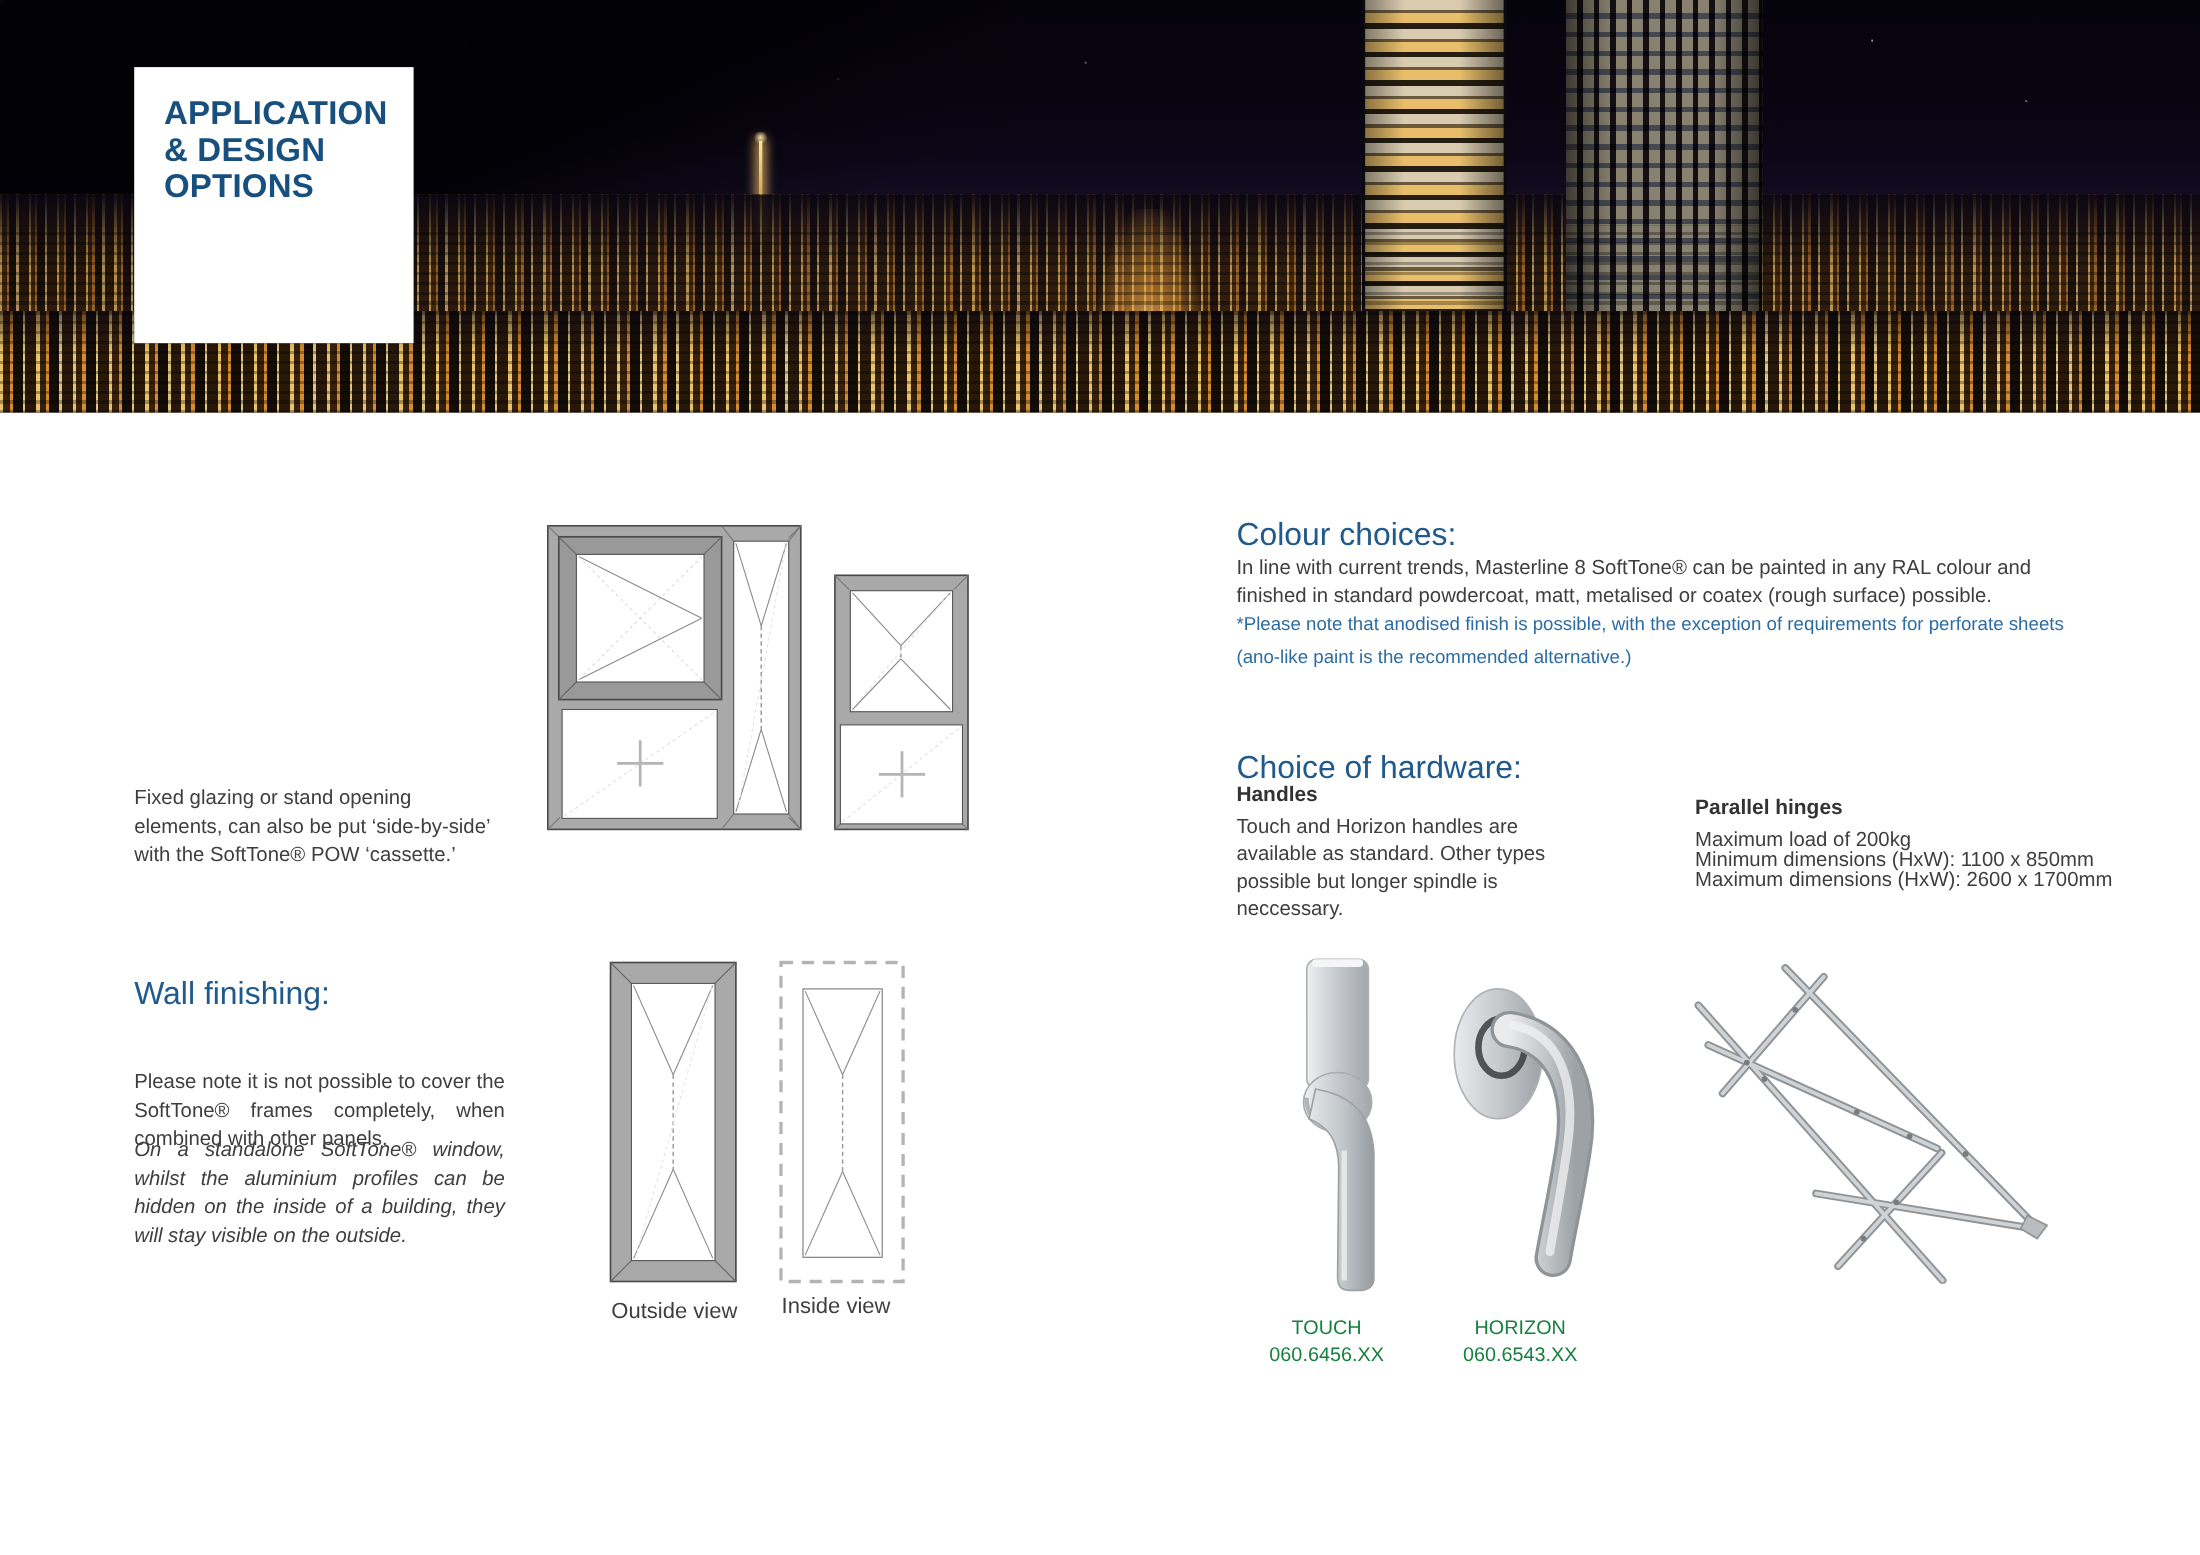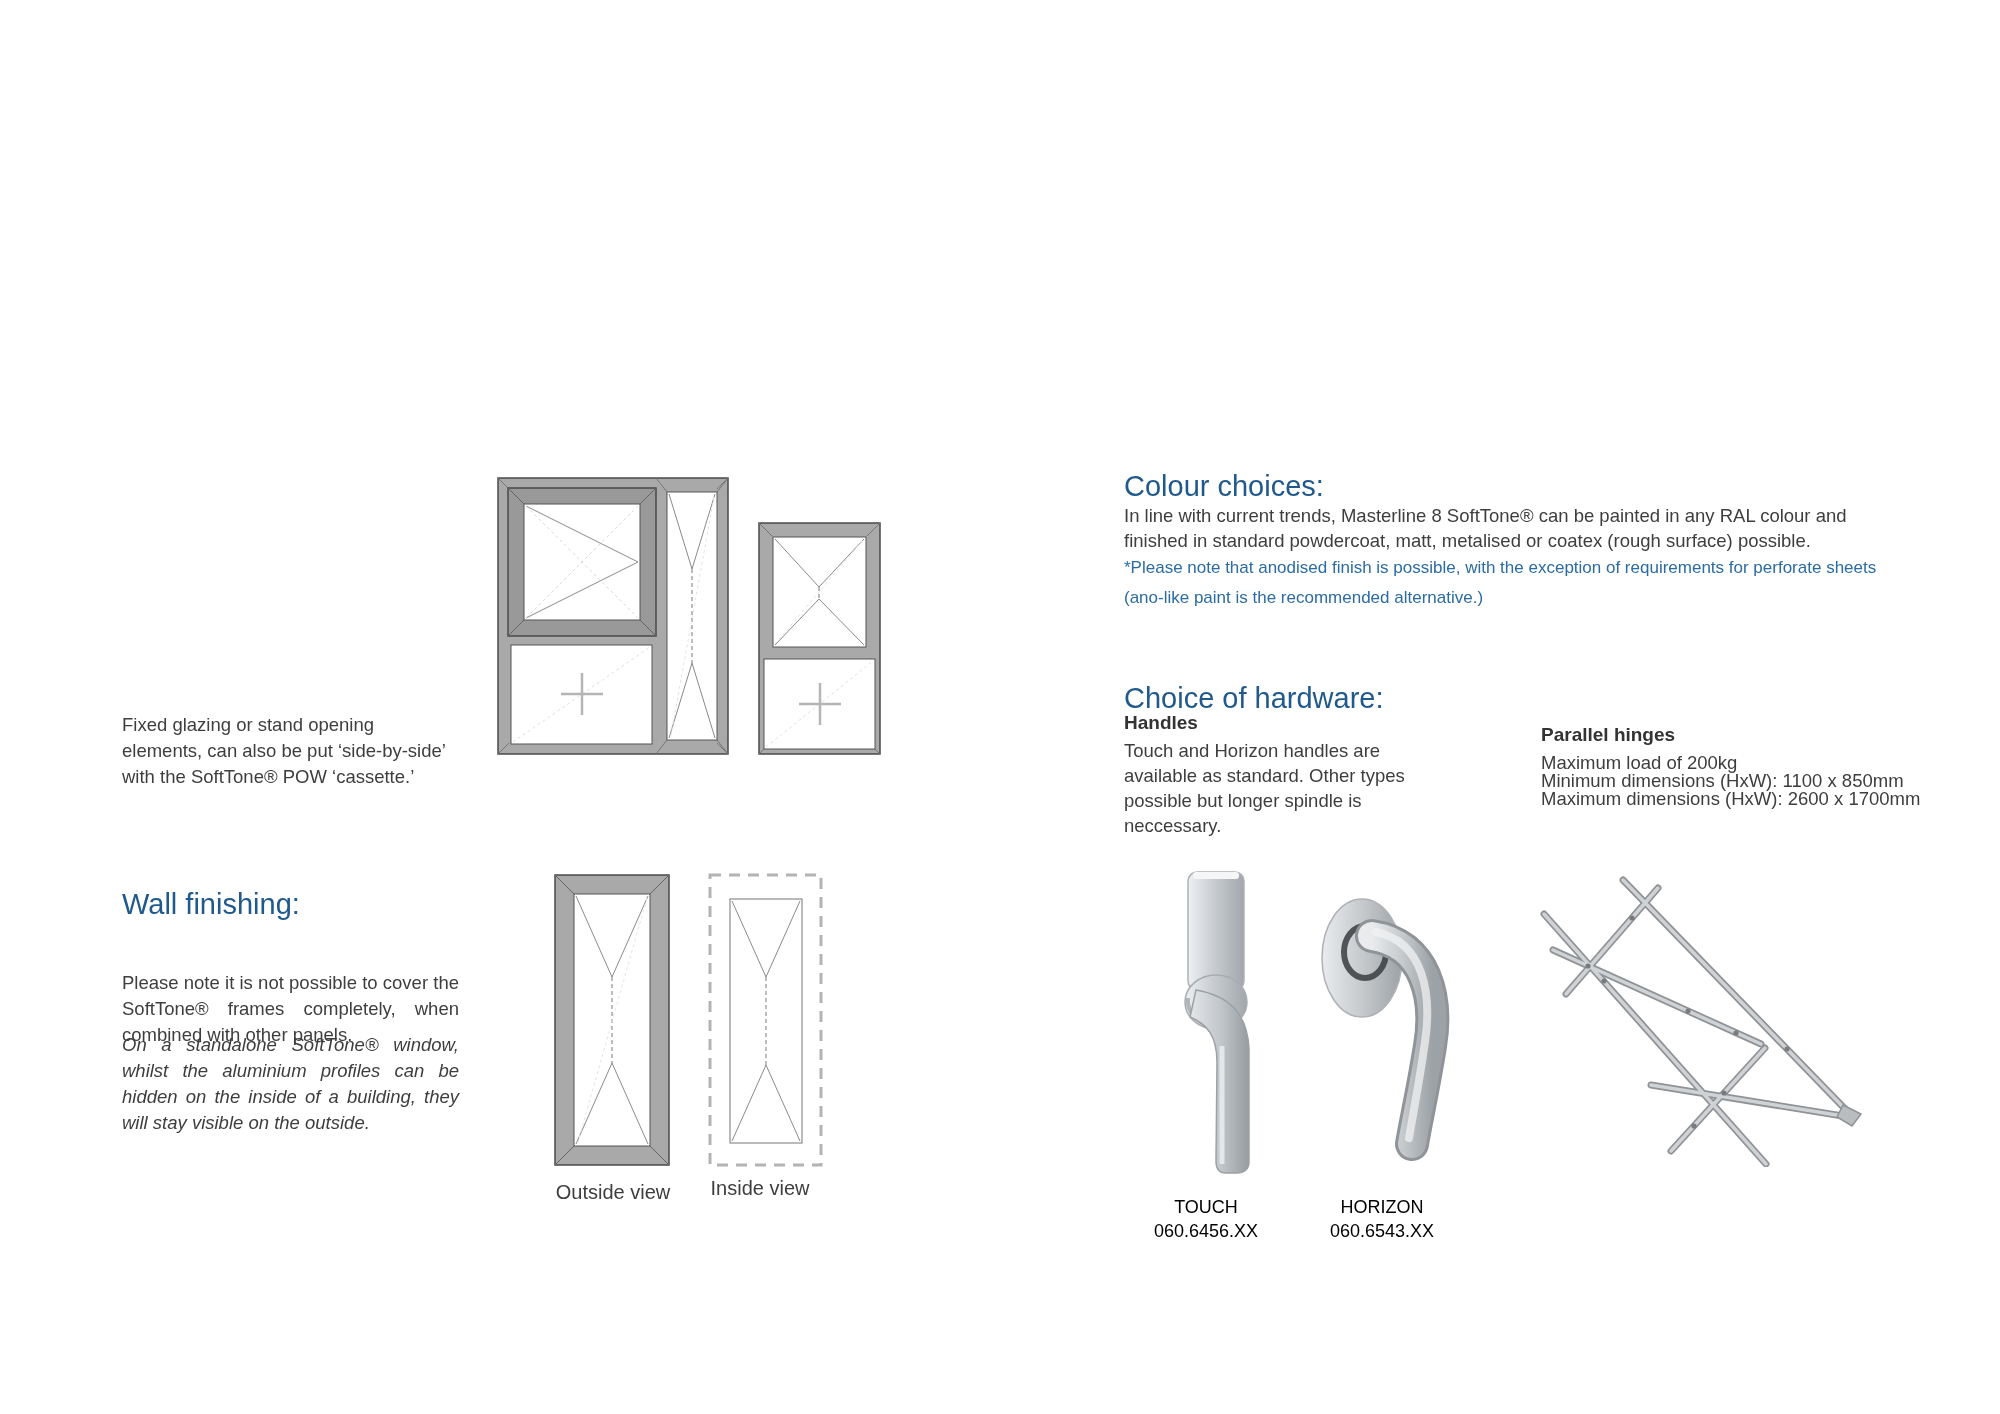--- a/index.html
+++ b/index.html
@@ -59,30 +59,46 @@
 
   
   .h-blue { color:#205a8c; font-weight:400; }
   .abs { position:absolute; }
   .sec-heading { font-size:29px; line-height:33px; }
   .body-t { font-size:18.5px; line-height:26px; color:#3e3e3e; }
   .just { text-align:justify; }
   .bold-lab { font-size:19px; font-weight:bold; color:#333333; }
   .note-t { font-size:17px; line-height:30px; color:#2b6ca3; }
   .spec-line { font-size:18.5px; line-height:25px; color:#3e3e3e; }
-  .prod-label { font-size:18px; line-height:24px; color:#000000; text-align:center; }
+  .prod-label { font-size:18px; line-height:24px; color:#15803d; text-align:center; }
   .view-label { font-size:20px; color:#3e3e3e; text-align:center; }
 
   svg { display:block; }
 </style>
 </head>
 <body>
 
 <div class="page">
 
+  <div class="banner">
+    <div class="stars"></div>
+    <div class="hill-left"></div>
+    <div class="antenna"></div>
+    <div class="city-far"></div>
+    <div class="tower-left"></div>
+    <div class="tower-right"></div>
+    <div class="road-glow"></div>
+    <div class="city-near"></div>
+    <div class="city-rows"></div>
+    <div class="title-box">
+      <div class="tl">APPLICATION</div>
+      <div class="tl">&amp; DESIGN</div>
+      <div class="tl">OPTIONS</div>
+    </div>
+  </div>
 
   <div class="abs body-t" style="left:122px; top:712px; width:337px;">Fixed glazing or stand opening elements, can also be put ‘side-by-side’ with the SoftTone® POW ‘cassette.’</div>
 
   <svg class="abs" style="left:497px; top:477px;" width="384" height="282" viewBox="0 0 384 282">
 
     <rect x="1" y="1" width="230" height="276" fill="#a9a9a9" stroke="#4a4a4a" stroke-width="1.5"></rect>
     <line x1="1" y1="1" x2="12" y2="12" stroke="#777" stroke-width="1"></line>
     <line x1="231" y1="1" x2="220" y2="12" stroke="#777" stroke-width="1"></line>
     <line x1="1" y1="277" x2="12" y2="266" stroke="#777" stroke-width="1"></line>
     <line x1="231" y1="277" x2="220" y2="266" stroke="#777" stroke-width="1"></line>

